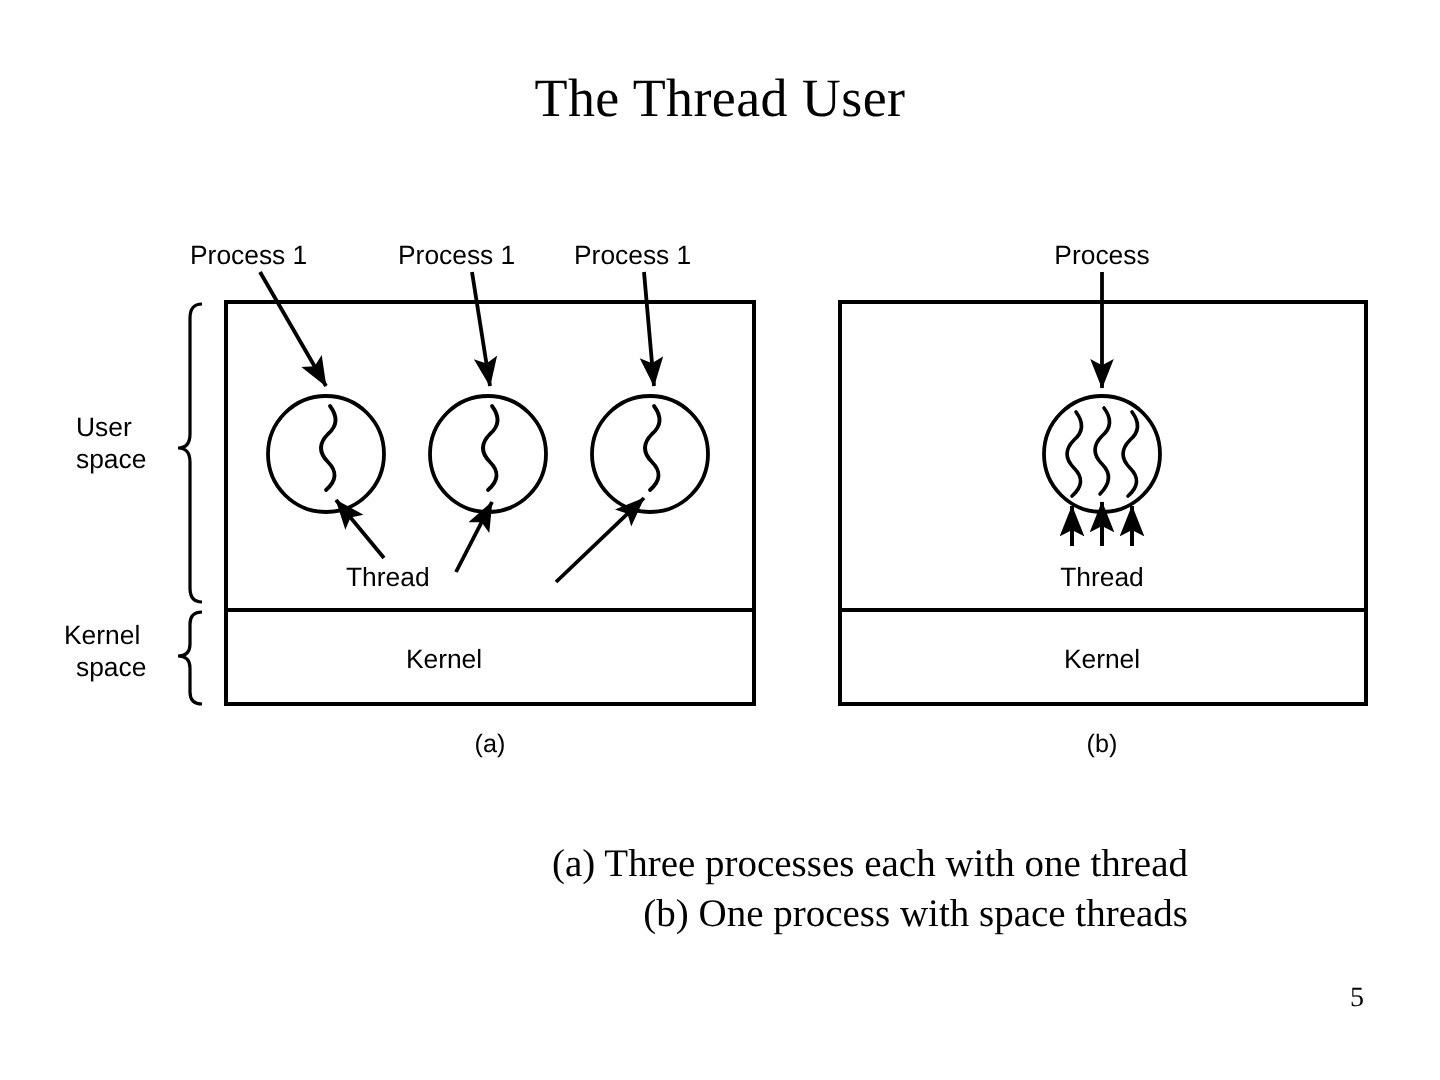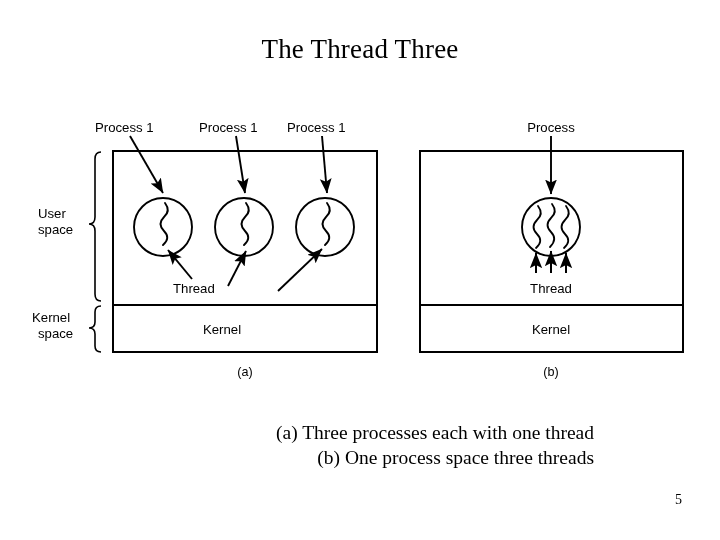--- a/index.html
+++ b/index.html
@@ -74,21 +74,21 @@
   .dg-stroke {
     stroke: #000000;
     fill: none;
   }
 </style>
 </head>
 <body>
 
 <div class="slide">
 
-  <div id="slide-title">The Thread Three</div>
+  <div id="slide-title">The Thread User</div>
 
   <div id="figure-area">
     <svg id="figure-svg" width="720" height="290" viewBox="0 0 720 290" xmlns="http://www.w3.org/2000/svg">
 
       <defs>
         <marker id="arrowhead" markerWidth="9" markerHeight="9" refX="7.6" refY="3.1" orient="auto" markerUnits="strokeWidth">
           <path d="M0,0 L7.8,3.1 L0,6.2 L1.6,3.1 Z" fill="#000000"></path>
         </marker>
       </defs>
 
@@ -160,18 +160,18 @@
         <text class="dg-text" x="551" y="234" text-anchor="middle">Kernel</text>
 
         <text class="dg-text-small" x="551" y="276" text-anchor="middle">(b)</text>
       </g>
 
     </svg>
   </div>
 
   <div id="caption-block">
     <div class="caption-line">(a) Three processes each with one thread</div>
-    <div class="caption-line">(b) One process space three threads</div>
+    <div class="caption-line">(b) One process with space threads</div>
   </div>
 
   <div id="page-number">5</div>
 
 </div>
 
 </body></html>

